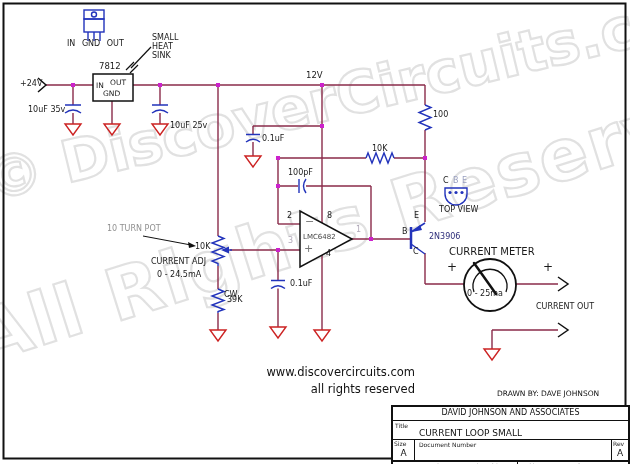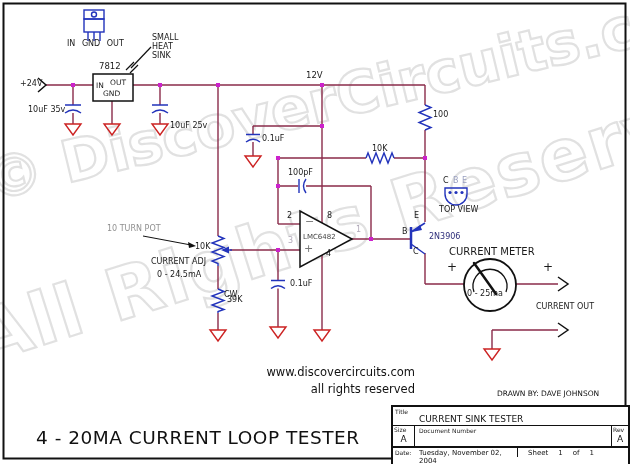--- a/index.html
+++ b/index.html
@@ -223,27 +223,27 @@
       <div class="slabel" style="left: 439px; top: 206px; font-size: 8px;">TOP VIEW</div>
       <div class="slabel" style="left: 449px; top: 246px; font-size: 10px;">CURRENT METER</div>
       <div class="slabel" style="left: 467px; top: 290px; font-size: 8px;">0 - 25ma</div>
       <div class="slabel" style="left: 447px; top: 261px; font-size: 12px;">+</div>
       <div class="slabel" style="left: 543px; top: 261px; font-size: 12px;">+</div>
       <div class="slabel" style="left: 536px; top: 303px; font-size: 8px;">CURRENT OUT</div>
     </div>
 
   <div class="site">www.discovercircuits.com</div>
   <div class="rights">all rights reserved</div>
-  <div class="maintitle">4 - 20MA CURRENT LOOP TESTER</div>
   <div class="drawnby">DRAWN BY: DAVE JOHNSON</div>
 
   <div class="tb">
+    <div class="row1">DAVID JOHNSON AND ASSOCIATES</div>
     <div class="row2">
       <span class="tiny">Title</span>
-      <span class="val">CURRENT SINK TESTER</span>
+      <span class="val">CURRENT LOOP SMALL</span>
     </div>
     <div class="row3">
       <div class="cellSize">
         <span class="tiny">Size</span>
         <span class="val">A</span>
       </div>
       <div class="cellDoc">
         <span class="tiny">Document Number</span>
       </div>
       <div class="cellRev">

